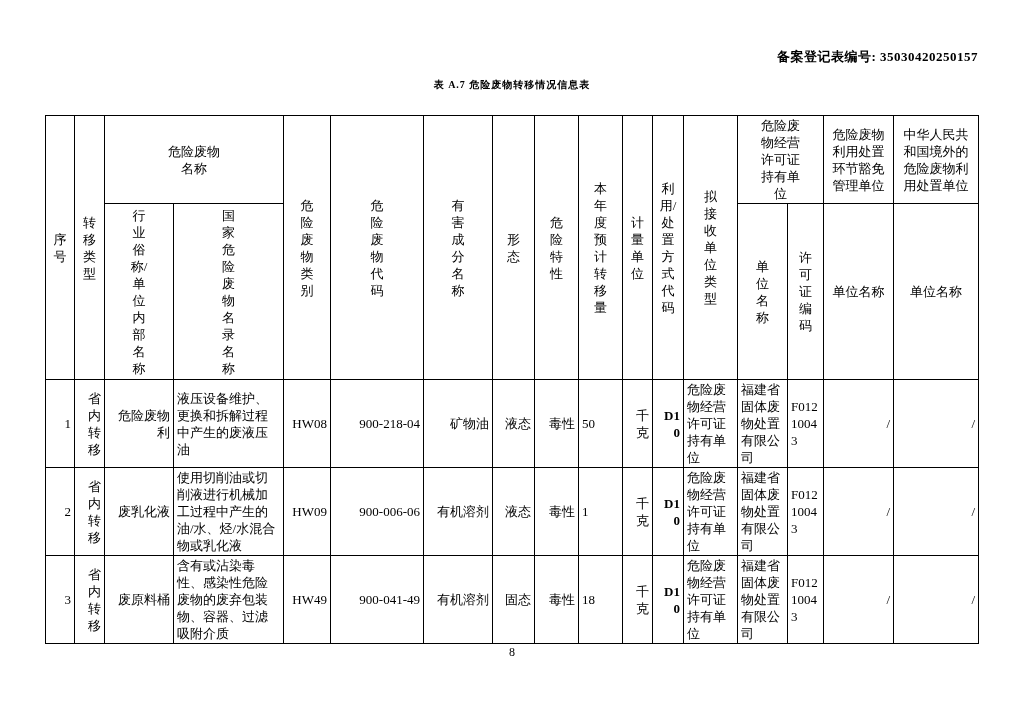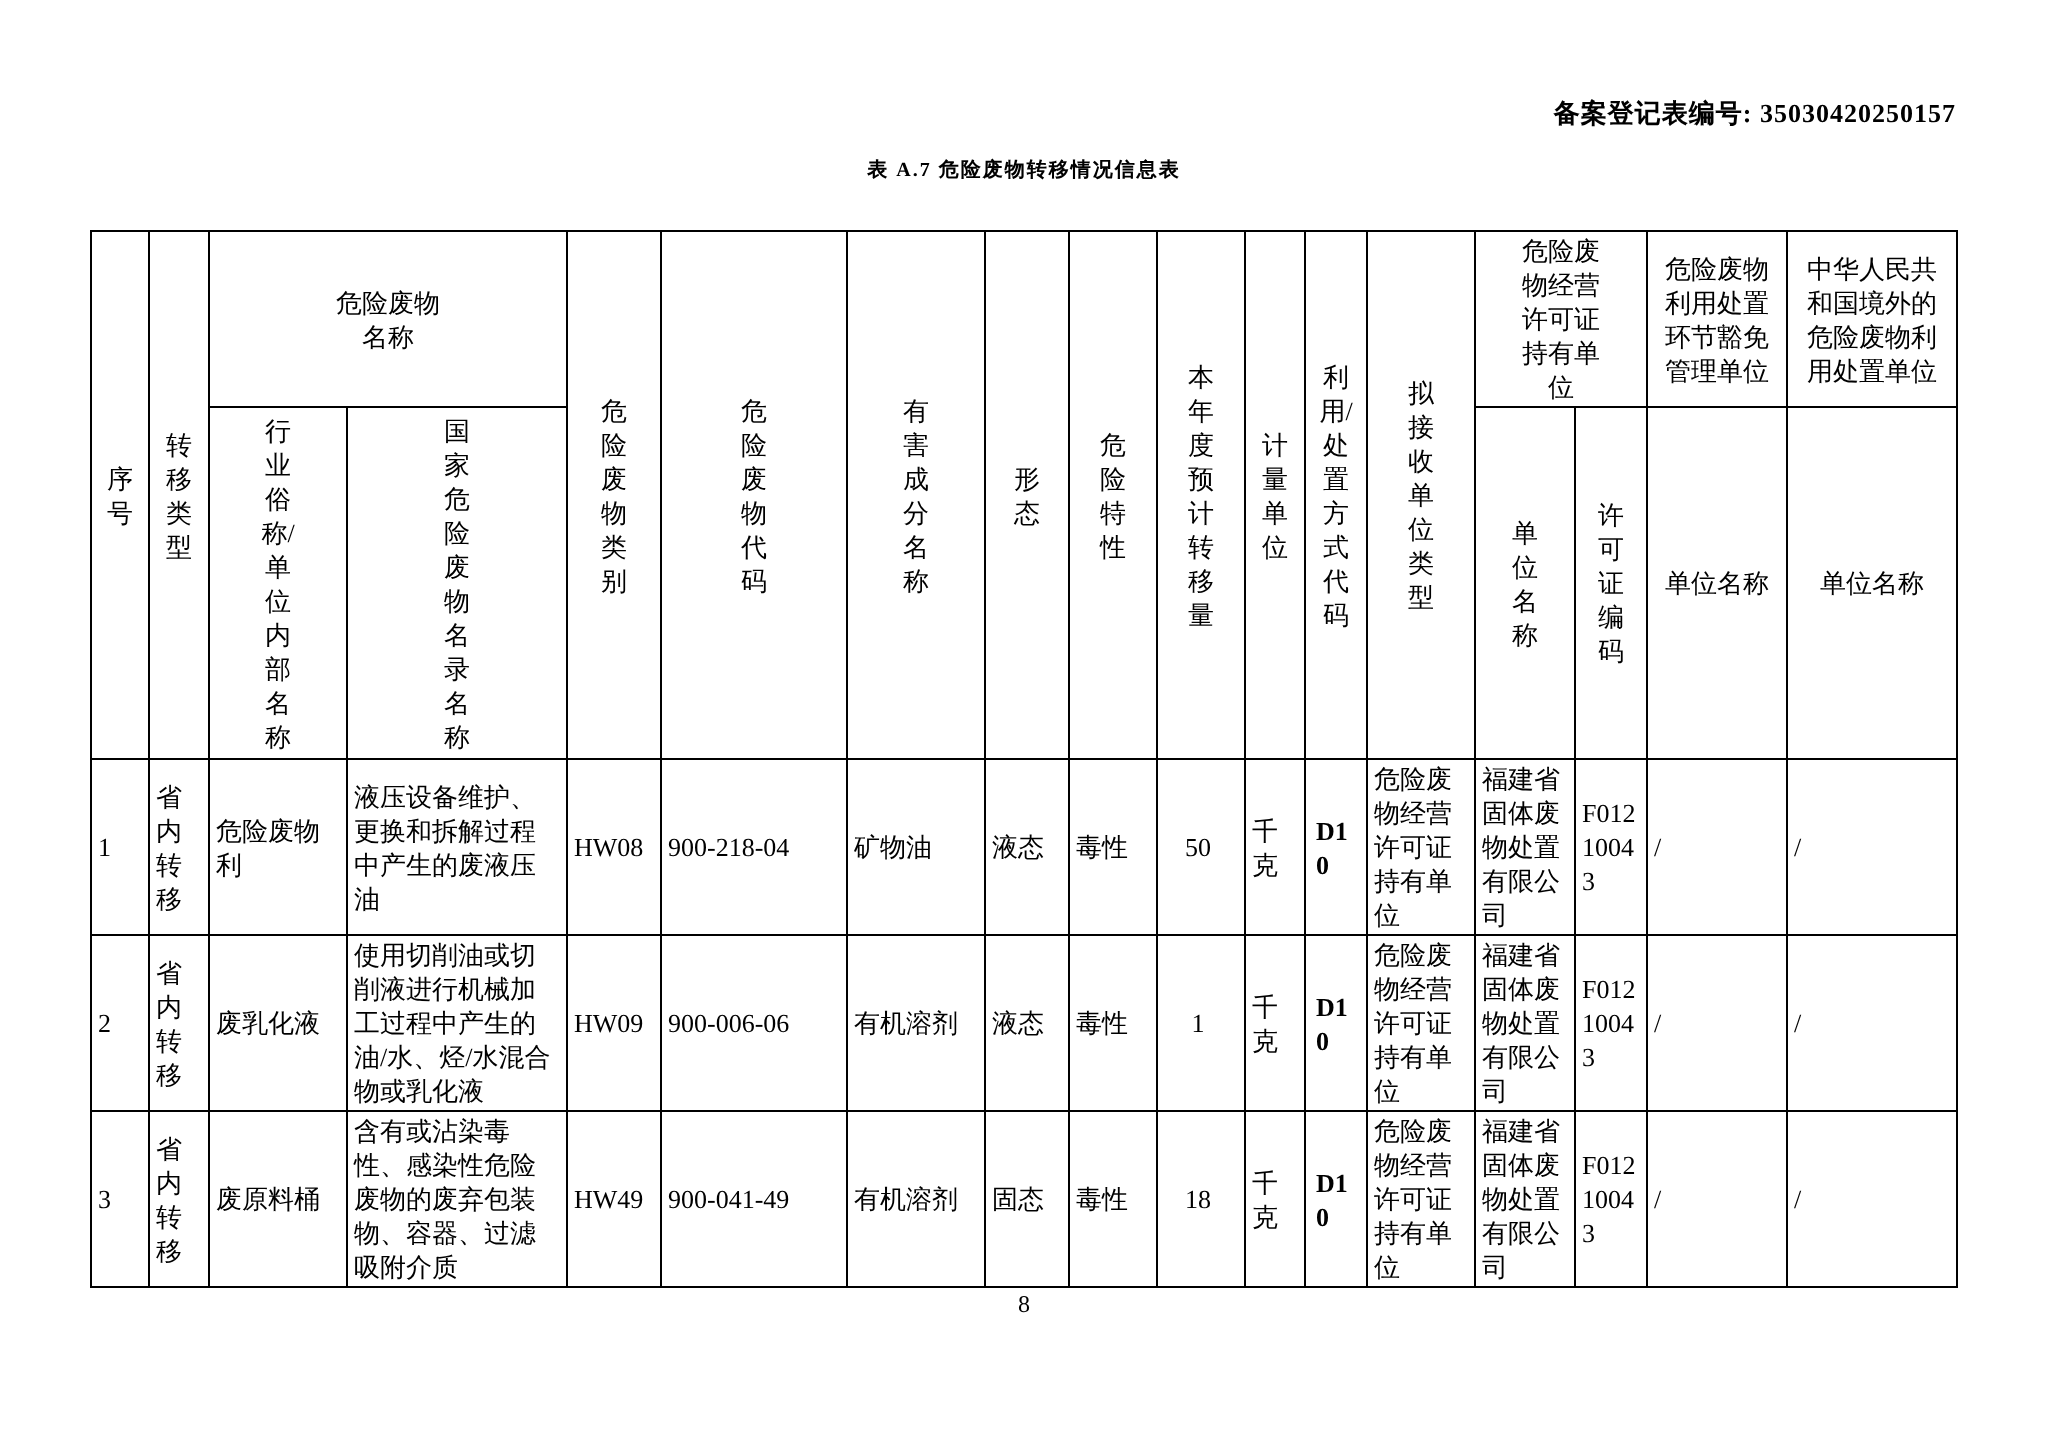--- a/index.html
+++ b/index.html
@@ -54,28 +54,28 @@
     padding: 1px 3px;
     vertical-align: middle;
     overflow: hidden;
   }
   .transfer th {
     font-weight: normal;
     text-align: center;
     white-space: pre-line;
   }
   .transfer td {
-    text-align: left;
+    text-align: right;
     word-break: break-all;
   }
   tr.hrowA th { height: 82px; }
   tr.hrowB th { height: 173px; }
   tbody td { height: 80px; }
   td.left  { text-align: left; }
-  td.right { text-align: center; padding-right: 6px; }
+  td.right { text-align: left; padding-right: 6px; }
   td.c-disp { padding-left: 5px; padding-right: 3px; font-weight: bold; }
   .page-number {
     position: absolute;
     top: 645px;
     left: 0;
     width: 100%;
     text-align: center;
     font-size: 12px;
   }
 </style>

